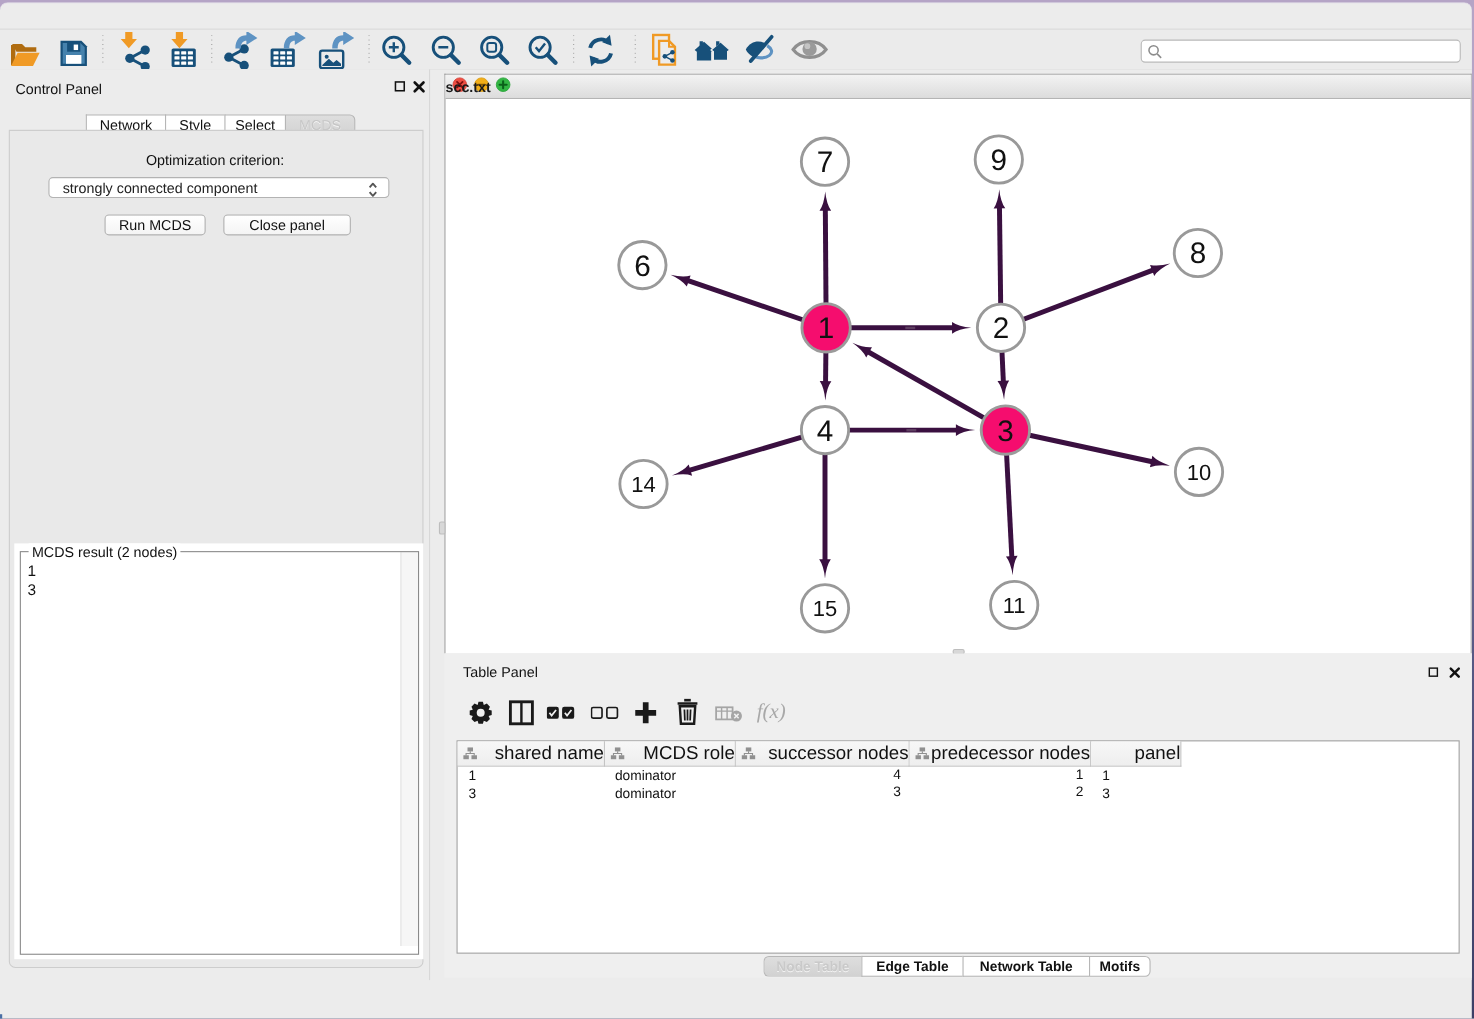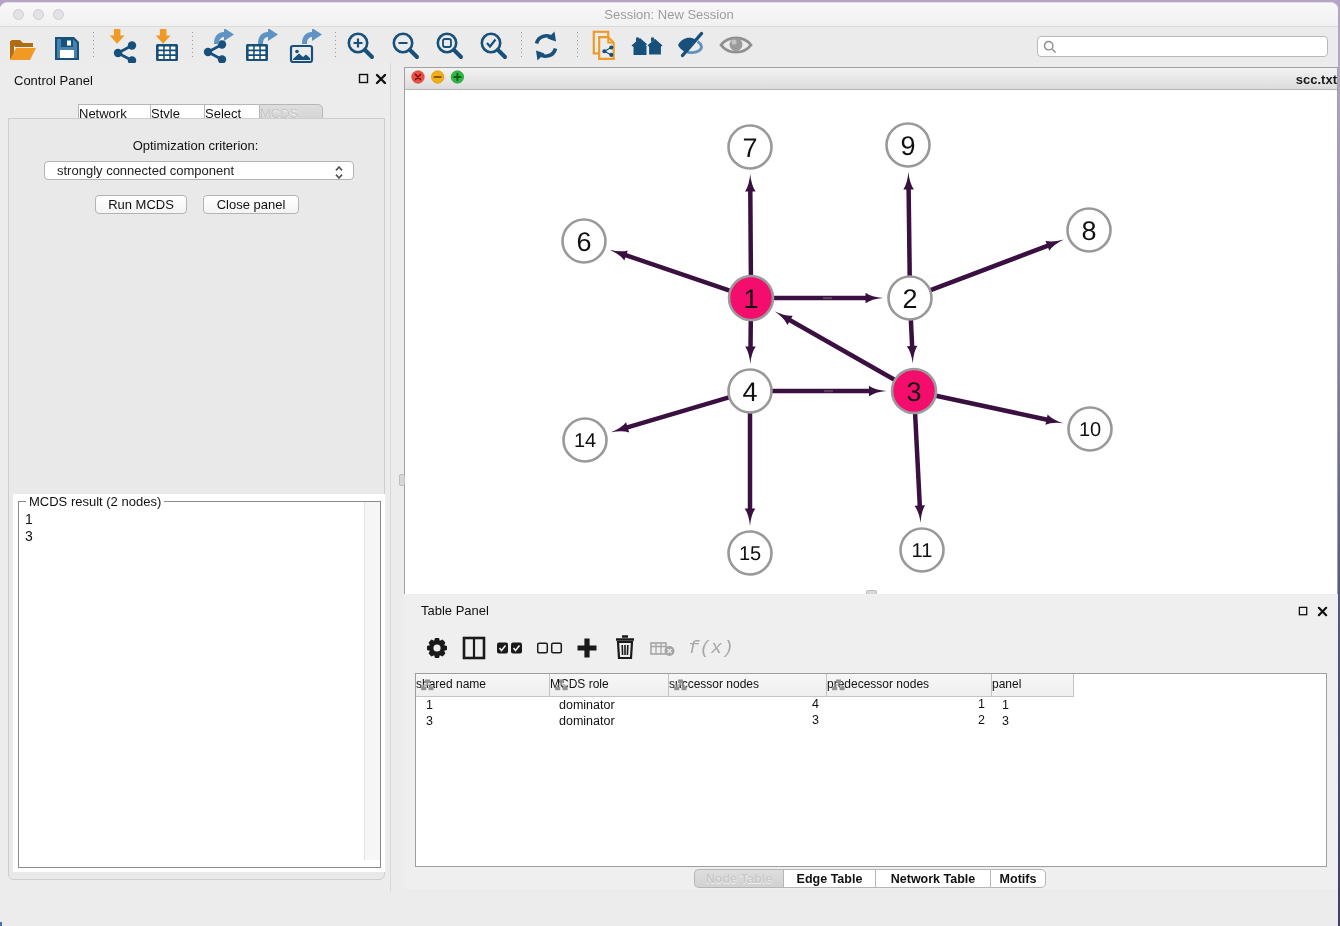--- a/index.html
+++ b/index.html
@@ -10,48 +10,42 @@
 #titlebar .t{position:absolute;left:0;top:4px;width:1338px;text-align:center;font-size:13px;color:#9c9c9c}
 .tl{position:absolute;top:5.5px;width:11px;height:11px;border-radius:50%;background:#e4e2e6;border:1px solid #cfccd2}
 #toolbar{position:absolute;left:0;top:23px;width:1338px;height:38px;background:#ebebeb;border-top:1px solid #dadada;border-bottom:1px solid #c9c9c9;overflow:hidden}
 .sep{position:absolute;top:5px;height:28px;width:1px;background-image:linear-gradient(#9a9a9a 28%,transparent 28%);background-size:1px 4px}
 .ticon{position:absolute}
 #main{position:absolute;left:0;top:60px;width:1338px;height:828px;background:#ececec}
 #statusbar{position:absolute;left:0;top:888px;width:1338px;height:36px;background:#ececec;border-top:1px solid #c2c2c2}
 #cpanel{position:absolute;left:0;top:0;width:391px;height:828px;border-right:1px solid #d8d8d8;background:#ececec}
 #cpanel .hdr{position:absolute;left:14px;top:10px;font-size:13px;color:#111}
 .tabrow{position:absolute;top:36px;height:20px;font-size:13px}
-.tab{position:absolute;top:5px;height:19px;background:#fff;border:1px solid #b6b6b6;border-right:none;color:#111;line-height:18px}
+.tab{position:absolute;top:5px;height:19px;background:#fff;border:1px solid #b6b6b6;border-right:none;text-align:center;color:#111;line-height:18px}
 .tab.sel{background:linear-gradient(#dedede,#d2d2d2);color:#c6c6c6;text-shadow:0 1px 0 #f5f5f5;border-right:1px solid #b6b6b6;border-radius:0 5px 0 0}
 #cpane{position:absolute;left:8px;top:55px;width:377px;height:762px;background:#e9e9e9;border:1px solid #cdcdcd;border-radius:0 0 6px 6px}
 #optlbl{position:absolute;left:0;top:75px;width:391px;text-align:center;font-size:13px;color:#111}
 #optsel{position:absolute;left:44px;top:98px;width:310px;height:19px;background:#fff;border:1px solid #b3b3b3;border-radius:4px;font-size:13px;color:#222;line-height:17px;padding-left:12px}
 .btn{position:absolute;top:132px;height:19px;background:linear-gradient(#ffffff,#f4f4f4);border:1px solid #b3b3b3;border-radius:4px;font-size:13px;color:#111;text-align:center;line-height:17px}
 #mcdsres{position:absolute;left:13px;top:431px;width:372px;height:378px;background:#fff}
 #mcdsfs{position:absolute;left:5px;top:7px;width:363px;height:367px;border:1px solid #8a8a8a}
 #mcdsfs .leg{position:absolute;left:7px;top:-8px;background:#fff;padding:0 3px;font-size:13px;color:#111}
 #mcdssb{position:absolute;left:351px;top:8px;width:16px;height:358px;background:#f6f6f6;border-left:1px solid #e2e2e2}
 #netwin{position:absolute;left:404px;top:4px;width:934px;height:527px;border:1px solid #a0a0a0;border-bottom:none;background:#fff}
 #nettb{position:absolute;left:0;top:0;width:932px;height:22px;background:linear-gradient(#f3f3f3,#dcdcdc);border-bottom:1px solid #b4b4b4}
-#nettb .t{position:absolute;left:0;top:4px;width:932px;text-align:right;font-size:13px;font-weight:bold;color:#1a1a1a}
+#nettb .t{position:absolute;left:0;top:4px;width:932px;text-align:left;font-size:13px;font-weight:bold;color:#1a1a1a}
 #tpanel{position:absolute;left:404px;top:531px;width:934px;height:295px;background:#efefef}
 #tpanel .hdr{position:absolute;left:17px;top:9px;font-size:13px;color:#111}
 #ttable{position:absolute;left:11px;top:79px;width:912px;height:194px;background:#fff;border:1px solid #9e9e9e}
-.thead{position:absolute;left:0;top:0;height:23px;background:linear-gradient(#f7f7f7,#eeeeee);border-right:1px solid #c4c4c4;border-bottom:1px solid #c4c4c4;font-size:12px;color:#111;text-align:left;line-height:21px}
+.thead{position:absolute;left:0;top:0;height:23px;background:linear-gradient(#f7f7f7,#eeeeee);border-right:1px solid #c4c4c4;border-bottom:1px solid #c4c4c4;font-size:17px;color:#111;text-align:right;line-height:21px}
 .tcell{position:absolute;font-size:12.5px;color:#111;height:16px;line-height:16px}
 .btab{position:absolute;top:275px;height:19px;background:#fff;border:1px solid #b6b6b6;border-right:none;font-size:12.5px;font-weight:bold;color:#111;text-align:center;line-height:18px}
 .btab.sel{background:linear-gradient(#dedede,#d2d2d2);color:#c9c9c9;text-shadow:0 1px 0 #f2f2f2;border-radius:5px 0 0 5px}
 </style></head><body>
 <div id="win">
-<div id="titlebar">
- <div class="tl" style="left:13px"></div>
-      <div class="tl" style="left:33px"></div>
-      <div class="tl" style="left:53px"></div>
- <div class="t">Session: New Session</div>
-</div>
 <div id="toolbar">
       <div class="ticon" style="left:7px;top:6px"><svg width="30" height="32" viewBox="0 0 30 32">
           <path d="M4 7 L13 7 L16 10 L26 10 L26 14 L8 14 Z" fill="#b06c10"></path>
           <path d="M3 8 L7 8 L7 26 L3 26 Z" fill="#b06c10"></path>
           <path d="M9 15 L29 15 L23 27 L3 27 Z" fill="#f09a25"></path>
         </svg></div>
       <div class="ticon" style="left:52px;top:5px"><svg width="30" height="32" viewBox="0 0 30 32">
           <path d="M3 5 L22 5 L27 10 L27 28 L3 28 Z" fill="#17507a"></path>
           <path d="M5 7 L21 7 L25 11 L25 26 L5 26 Z" fill="#4682ad"></path>
           <rect x="9" y="7" width="12" height="8" fill="#17507a"></rect>
@@ -209,21 +203,21 @@
    <div class="tab" style="left:150px;width:54px">Style</div>
    <div class="tab" style="left:204px;width:55px">Select</div>
    <div class="tab sel" style="left:259px;width:64px;height:20px">MCDS</div>
   </div>
   <div id="cpane"></div>
   <div id="optsel">strongly connected component<svg class="abs" style="right:9px;top:2.5px" width="10" height="15" viewBox="0 0 10 15">
             <path d="M2 5.4 L5 2 L8 5.4 M2 9.6 L5 13 L8 9.6" fill="none" stroke="#555" stroke-width="1.7" stroke-linejoin="round"></path>
           </svg></div>
   <div id="optlbl">Optimization criterion:</div>
   <div class="btn" style="left:95px;width:92px">Run MCDS</div>
-  <div class="btn" style="left:203px;width:96px">Close panel</div>
+  <div class="btn" style="left:203px;width:116px">Close panel</div>
   <div id="mcdsres">
     <div id="mcdssb"></div>
     <div id="mcdsfs">
             <span class="leg">MCDS result (2 nodes)</span>
       <div style="position:absolute;left:6px;top:9px;font-size:14px;color:#111;line-height:16.5px">1<br>3</div>
     </div>
   </div>
  </div>
  <div id="netwin">
   <div id="nettb">
@@ -339,21 +333,21 @@
             <path d="M8 1.5 L14 1.5 M2 4.5 L20 4.5" stroke="#1a1a1a" stroke-width="2.4"></path>
             <path d="M4 7 L18 7 L17 23 L5 23 Z" fill="none" stroke="#1a1a1a" stroke-width="2.2"></path>
             <path d="M8.2 10 L8.6 20 M11 10 L11 20 M13.8 10 L13.4 20" stroke="#1a1a1a" stroke-width="1.6"></path>
           </svg></div>
         <div style="position:absolute;left:246px;top:45px"><svg width="26" height="18" viewBox="0 0 26 18">
             <rect x="1" y="4" width="15" height="11" fill="none" stroke="#a5a5a5" stroke-width="1.6"></rect>
             <path d="M1 7.5 L16 7.5 M6 4 L6 15 M11 4 L11 15" stroke="#a5a5a5" stroke-width="1.3"></path>
             <circle cx="19.5" cy="12" r="5" fill="#a5a5a5"></circle>
             <path d="M17.5 10 L21.5 14 M21.5 10 L17.5 14" stroke="#efefef" stroke-width="1.4"></path>
           </svg></div>
-        <div style="position:absolute;left:284px;top:43px;font-family:Liberation Mono, monospace;font-style:italic;font-size:19px;color:#a8a8a8">f(x)</div>
+        <div style="position:absolute;left:284px;top:43px;font-family:Liberation Serif, serif;font-style:italic;font-size:19px;color:#a8a8a8">f(x)</div>
   <div id="ttable">
           <div class="thead" style="left:0px;width:134px"><svg width="13" height="12" viewBox="0 0 13 12" style="position:absolute;left:5px;top:5px">
               <rect x="4" y="0.5" width="5" height="3.6" fill="#909090"></rect>
               <rect x="0.2" y="7.6" width="5" height="3.6" fill="#909090"></rect>
               <rect x="7.6" y="7.6" width="5" height="3.6" fill="#909090"></rect>
               <path d="M6.5 4 L6.5 6 M2.7 7.8 L2.7 6 L10.1 6 L10.1 7.8" stroke="#909090" fill="none"></path>
             </svg>shared name</div>
           <div class="thead" style="left:134px;width:119px"><svg width="13" height="12" viewBox="0 0 13 12" style="position:absolute;left:5px;top:5px">
               <rect x="4" y="0.5" width="5" height="3.6" fill="#909090"></rect>
               <rect x="0.2" y="7.6" width="5" height="3.6" fill="#909090"></rect>

